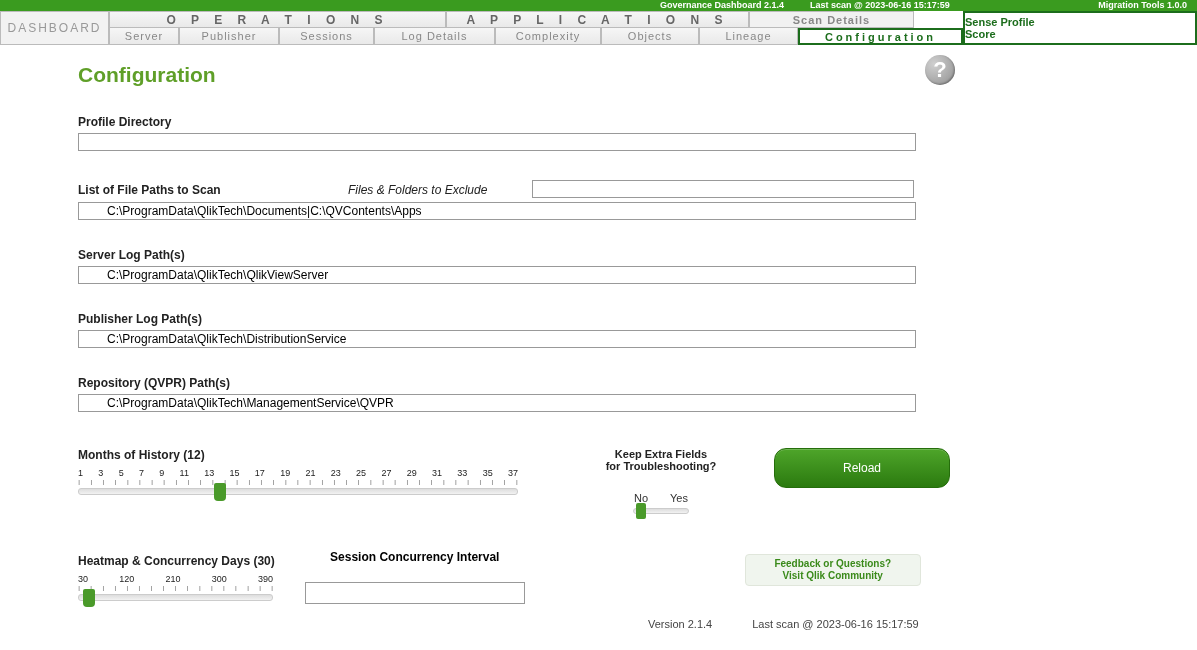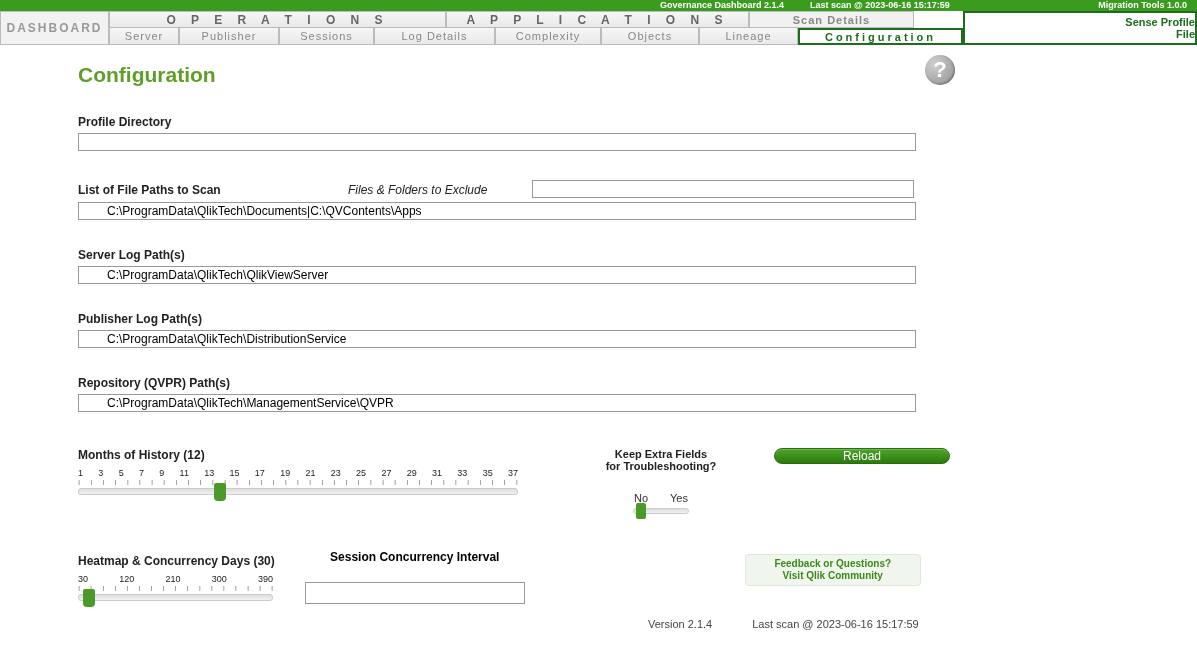--- a/index.html
+++ b/index.html
@@ -45,21 +45,21 @@
   .navrow1 .apps   { width: 303px; font-size:12px; font-weight:bold; letter-spacing:6px; color:#666; }
   .navrow1 .scan   { width: 165px; background:#f1f1f1; color:#888; font-weight:bold; }
   .navrow1 .right  { flex:1; background:#fff; border:none; display:flex; }
 
   .rightbox {
     border: 2px solid #1c6d1c;
     background: #fff;
     flex:1;
     display:flex;
     flex-direction:column;
-    align-items:flex-end;
+    align-items:flex-start;
     justify-content:center;
     color:#1c6d1c;
     font-weight:bold;
     font-size:11px;
     line-height:12px;
     height:34px;
   }
 
   .navrow2 .dash2  { width: 109px; background:#f2f2f2; border-top:none; }
   .navrow2 .item   { border-top:none; flex:none; color:#888; letter-spacing:1px; }
@@ -75,21 +75,21 @@
     border: 2px solid #1c6d1c;
     background: #fff;
     color: #1c6d1c;
     font-weight:bold;
     letter-spacing: 3px;
   }
   .navrow2 .right2 { flex:1; border:none; }
   .dashboard-label {
     position:absolute; left:0; top:11px; width:109px; height:34px;
     display:flex; align-items:center; justify-content:center;
-    font-weight:bold; letter-spacing:2px; color:#999; font-size:12px;
+    font-weight:normal; letter-spacing:2px; color:#999; font-size:12px;
     background:#f2f2f2; border:1px solid #bbb;
     z-index:5;
   }
 
   
   .right-boxes {
     position:absolute; top:11px; right:0; width:234px; height:34px;
     display:flex; z-index:5;
   }
 
@@ -165,21 +165,21 @@
   }
   .tiny-handle {
     position:absolute; top:-6px; left:2px; width:10px; height:16px;
     background:#4a9a2a; border-radius:2px;
   }
 
   .keep-box { text-align:center; width:170px; margin-left:58px; font-size:11px; font-weight:bold; color:#222; }
   .keep-box .noyes { font-weight:normal; margin-top:20px; display:flex; justify-content:center; gap:22px; color:#333; }
 
   .reload-btn {
-    margin-left:28px; width:176px; height:16px;
+    margin-left:28px; width:176px; height:40px;
     background: linear-gradient(#4ea52a,#2b7a0f);
     border:1px solid #256e0b; border-radius:12px;
     color:#fff; font-size:12px;
     display:flex; align-items:center; justify-content:center;
     box-shadow: inset 0 1px 0 rgba(255,255,255,0.2);
   }
 
   .second-row { margin-top:40px; display:flex; align-items:flex-start; }
   .sess-int { font-size:12px; font-weight:bold; text-align:center; width:220px; margin-left:30px; margin-top:-4px; }
   .sess-input { width:220px; height:22px; border:1px solid #999; margin-top:18px; }
@@ -203,21 +203,21 @@
   <span class="tb-left">Governance Dashboard 2.1.4</span>
   <span class="tb-mid">Last scan @ 2023-06-16 15:17:59</span>
   <span class="tb-right">Migration Tools 1.0.0</span>
 </div>
 
 <div class="dashboard-label">DASHBOARD</div>
 
 <div class="right-boxes">
   <div class="rightbox">
     <span>Sense Profile</span>
-    <span>File</span>
+    <span>Score</span>
   </div>
 </div>
 
 <div class="navrow navrow1">
   <div class="cell dash"></div>
   <div class="cell ops">O P E R A T I O N S</div>
   <div class="cell apps">A P P L I C A T I O N S</div>
   <div class="cell scan">Scan Details</div>
   <div class="cell right"></div>
 </div>

